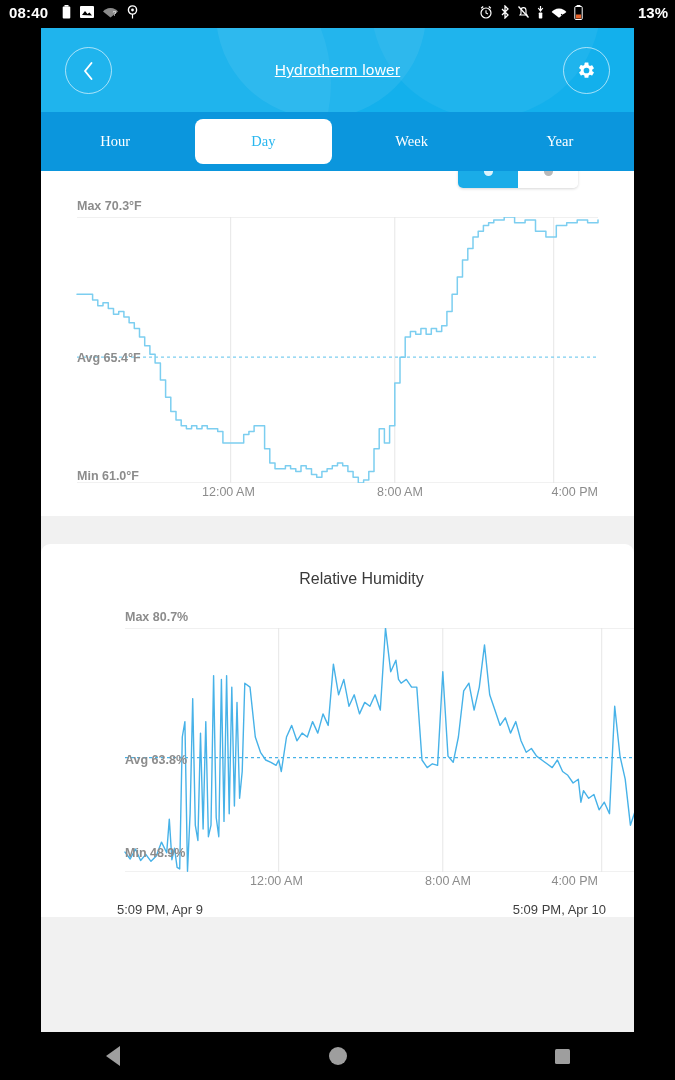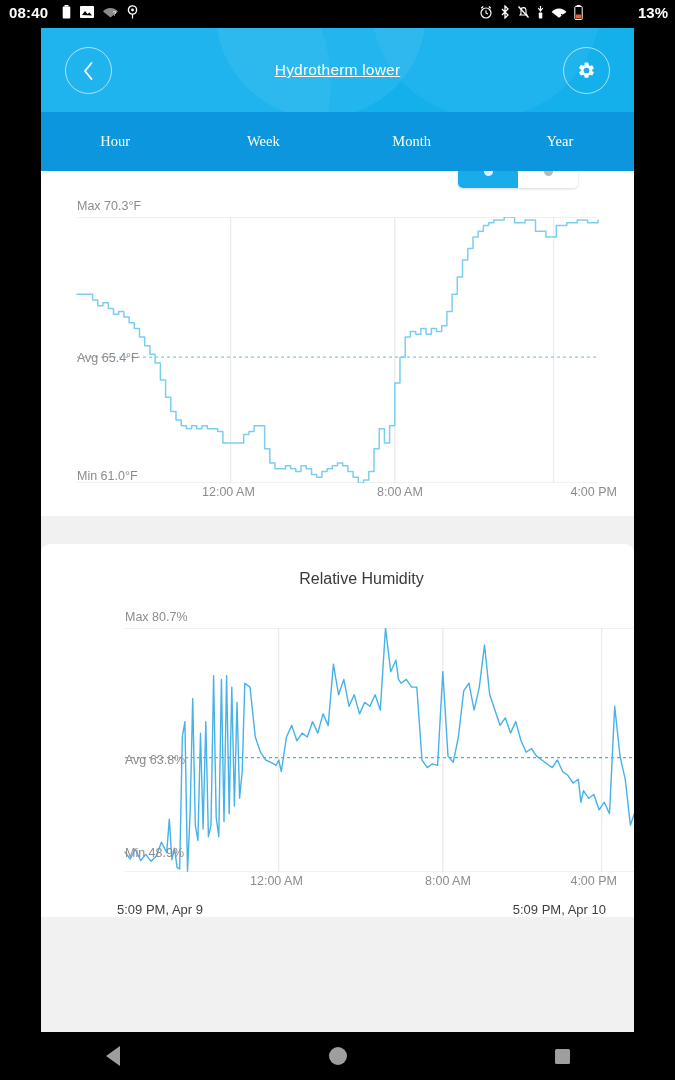--- a/index.html
+++ b/index.html
@@ -105,30 +105,30 @@
     width:9px;height:9px;border-radius:50%;background:rgba(255,255,255,.85);
     margin:12px auto 0;
   }
   .cut-toggle .dot.grey{ background:#b9b9b9; }
 
   .chart-title{
     text-align:center; font-size:16px; color:#3a3a3a;
     padding-top:26px;
   }
 
-  .plot-wrap{ position:relative; width:100%; }
+  .plot-wrap{ position:relative; width:100%;font-weight:bold; }
   .plot-wrap svg{ display:block; }
 
   .lbl{
     position:absolute; font-size:12.5px; color:#8c8c8c;
     white-space:nowrap; pointer-events:none;
   }
 
   .xaxis{
-    position:relative; height:22px; margin:0 17px 0 36px;text-align:right;
+    position:relative; height:22px; margin:0 36px 0 36px;text-align:right;
   }
   .xt{ position:absolute; font-size:12.5px; color:#8c8c8c; top:2px; }
 
   .range-row{
     position:relative; height:26px; margin:8px 22px 0 22px;
   }
   .range-row .r-left{ position:absolute; left:6px; top:0; font-size:13px; color:#3f3f3f; }
   .range-row .r-right{ position:absolute; right:6px; top:0; font-size:13px; color:#3f3f3f; }
 
   
@@ -214,25 +214,25 @@
       <svg width="19" height="19" viewBox="0 0 24 24">
         <path fill="#fff" d="M19.14 12.94a7.5 7.5 0 0 0 .06-.94 7.5 7.5 0 0 0-.06-.94l2.03-1.58a.5.5 0 0 0 .12-.62l-1.92-3.32a.5.5 0 0 0-.6-.22l-2.39.96a7.3 7.3 0 0 0-1.62-.94l-.36-2.54A.5.5 0 0 0 13.9 2h-3.8a.5.5 0 0 0-.5.42l-.36 2.54c-.58.24-1.12.56-1.62.94l-2.39-.96a.5.5 0 0 0-.6.22L2.71 8.48a.5.5 0 0 0 .12.62l2.03 1.58a7.5 7.5 0 0 0 0 1.88L2.83 14.14a.5.5 0 0 0-.12.62l1.92 3.32c.13.22.38.3.6.22l2.39-.96c.5.38 1.04.7 1.62.94l.36 2.54c.04.24.25.42.5.42h3.8a.5.5 0 0 0 .5-.42l.36-2.54c.58-.24 1.12-.56 1.62-.94l2.39.96c.22.08.47 0 .6-.22l1.92-3.32a.5.5 0 0 0-.12-.62l-2.03-1.58zM12 15.6A3.6 3.6 0 1 1 15.6 12 3.6 3.6 0 0 1 12 15.6z"></path>
       </svg>
     </div>
   </div>
 
   <div class="tabs">
     <div class="tab">
         <span>Hour</span>
       </div>
+    <div class="tab active">
+        <span>Day</span>
+      </div>
     <div class="tab">
         <span>Week</span>
-      </div>
-    <div class="tab">
-        <span>Month</span>
       </div>
     <div class="tab">
         <span>Year</span>
       </div>
   </div>
 
   <div class="content">
 
     <div class="card temp">
       <div class="cut-toggle">

